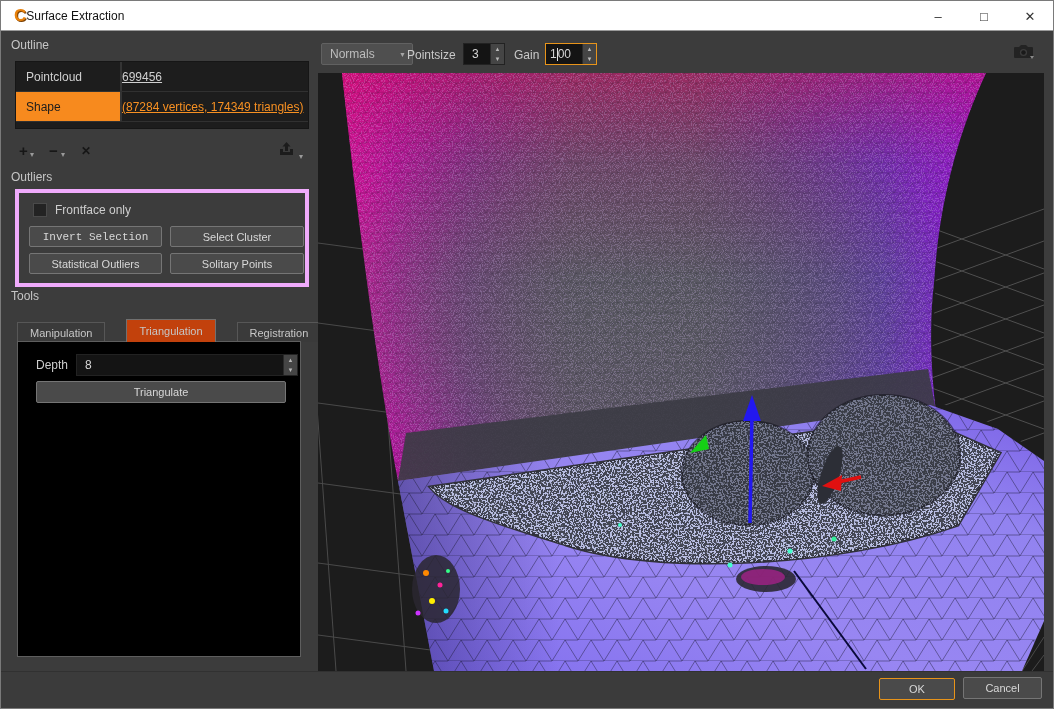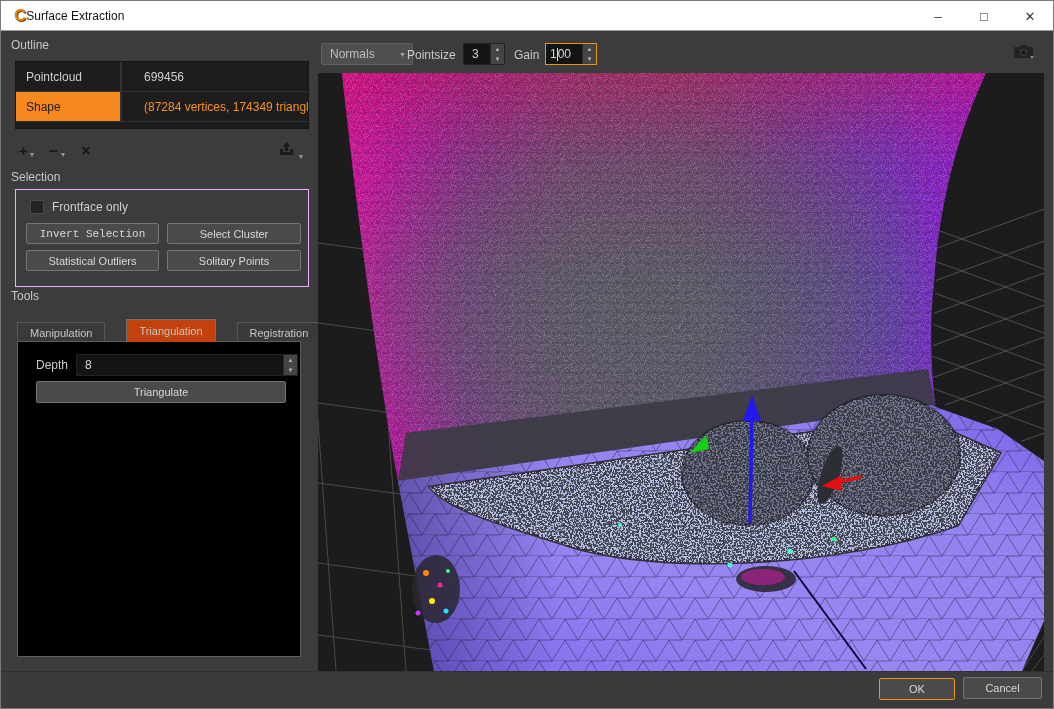--- a/index.html
+++ b/index.html
@@ -26,29 +26,29 @@
   }
   
   .left-panel { position:absolute; top:30px; left:0; width:316px; height:642px; background:#3c3c3c; }
   .section-label { position:absolute; font-size:12px; color:#c6c6c6; }
   .outline-table {
     position:absolute; left:14px; top:30px; width:294px; height:68px;
     background:#1d1d1d; border:1px solid #161616; font-size:12px; color:#d0d0d0;
   }
   .ot-row { display:flex; height:30px; line-height:30px; border-bottom:1px solid #313131; }
   .ot-name { width:106px; padding-left:10px; border-right:2px solid #343434; }
-  .ot-value { flex:1; padding-left:22px; white-space:nowrap; overflow:hidden; }
+  .ot-value { flex:1; padding-left:0; white-space:nowrap; overflow:hidden;text-decoration:underline; }
   .ot-row.selected .ot-name { background:#f78a1e; color:#1c1c1c; }
   .ot-row.selected .ot-value { color:#f79022; }
   .icon-row { position:absolute; left:16px; top:110px; width:292px; height:22px; }
   .mini-icon { position:absolute; top:0; font-weight:900; color:#161616; font-size:15px; line-height:20px; }
   .mini-caret { position:absolute; font-size:8px; color:#9a9a9a; }
   .groupbox {
     position:absolute; left:14px; top:158px; width:294px; height:98px;
-    border:1px solid #f0abfc;
+    border:4px solid #f0abfc;
   }
   .chk-row { position:absolute; left:14px; top:10px; display:flex; align-items:center; }
   .checkbox { width:14px; height:14px; background:#232323; border:1px solid #4a4a4a; }
   .chk-label { margin-left:8px; font-size:12px; color:#cecece; }
   .btn {
     background:#4a4a4a; border:1px solid #757575; border-radius:2px;
     color:#d8d8d8; font-size:11px; font-family:"Liberation Sans", sans-serif;
     display:flex; align-items:center; justify-content:center; cursor:default;
   }
   .sel-btn { position:absolute; height:21px; }
@@ -131,21 +131,21 @@
       <span class="mini-icon" style="left:64px; font-size:12px;">✕</span>
       <span style="position:absolute; right:14px; top:0;">
         <svg width="17" height="18" viewBox="0 0 17 18">
           <path d="M8.5,1 L12.5,5.5 L10,5.5 L10,10 L7,10 L7,5.5 L4.5,5.5 Z" fill="#1c1c1c"></path>
           <path d="M2,8 L5,8 L5,11 L12,11 L12,8 L15,8 L15,14 L2,14 Z" fill="#1c1c1c"></path>
         </svg>
       </span>
       <span class="mini-caret" style="right:6px; top:11px;">▾</span>
     </div>
 
-    <span class="section-label" style="left:10px; top:139px;">Selection</span>
+    <span class="section-label" style="left:10px; top:139px;">Outliers</span>
 
     <div class="groupbox">
       <div class="chk-row">
         <div class="checkbox"></div>
         <span class="chk-label">Frontface only</span>
       </div>
       <div class="btn sel-btn" style="left:10px; top:33px; width:133px;font-family:Liberation Mono, monospace;">Invert Selection</div>
       <div class="btn sel-btn" style="left:151px; top:33px; width:134px;">Select Cluster</div>
       <div class="btn sel-btn" style="left:10px; top:60px; width:133px;">Statistical Outliers</div>
       <div class="btn sel-btn" style="left:151px; top:60px; width:134px;">Solitary Points</div>

